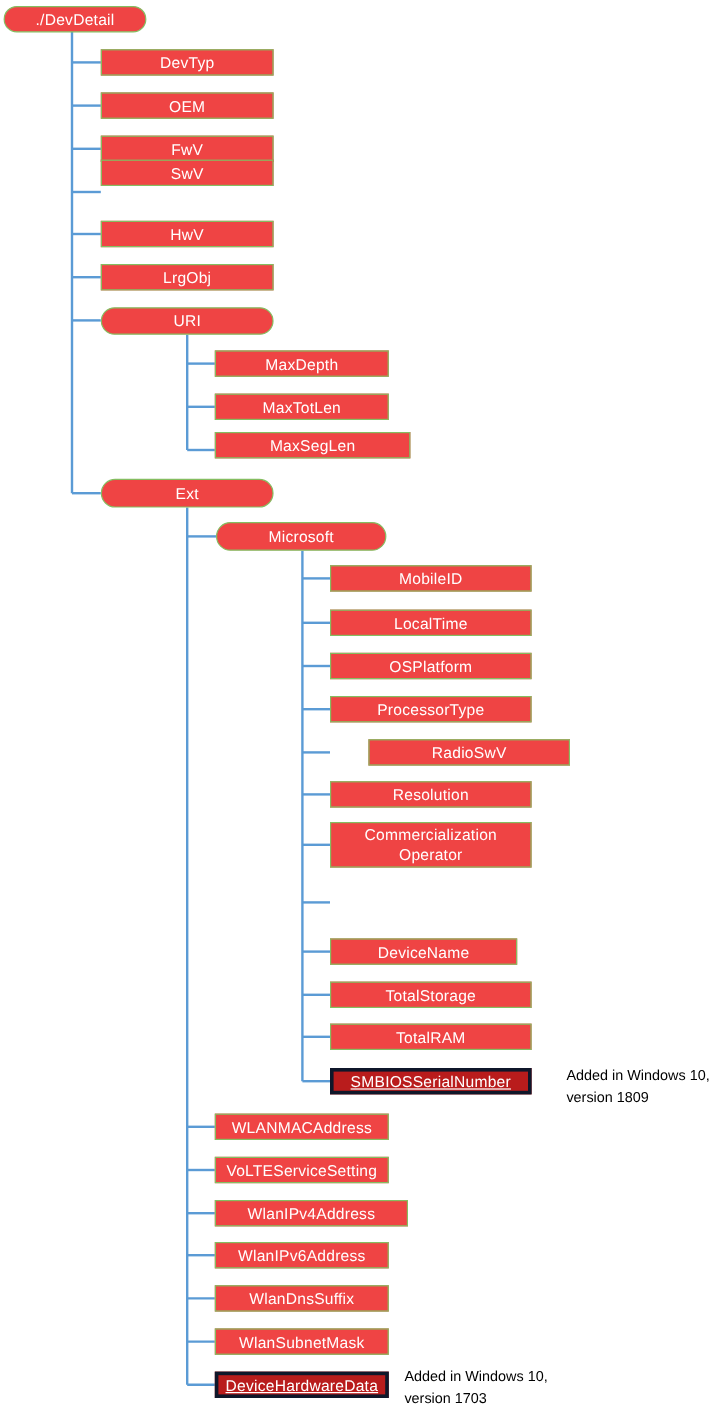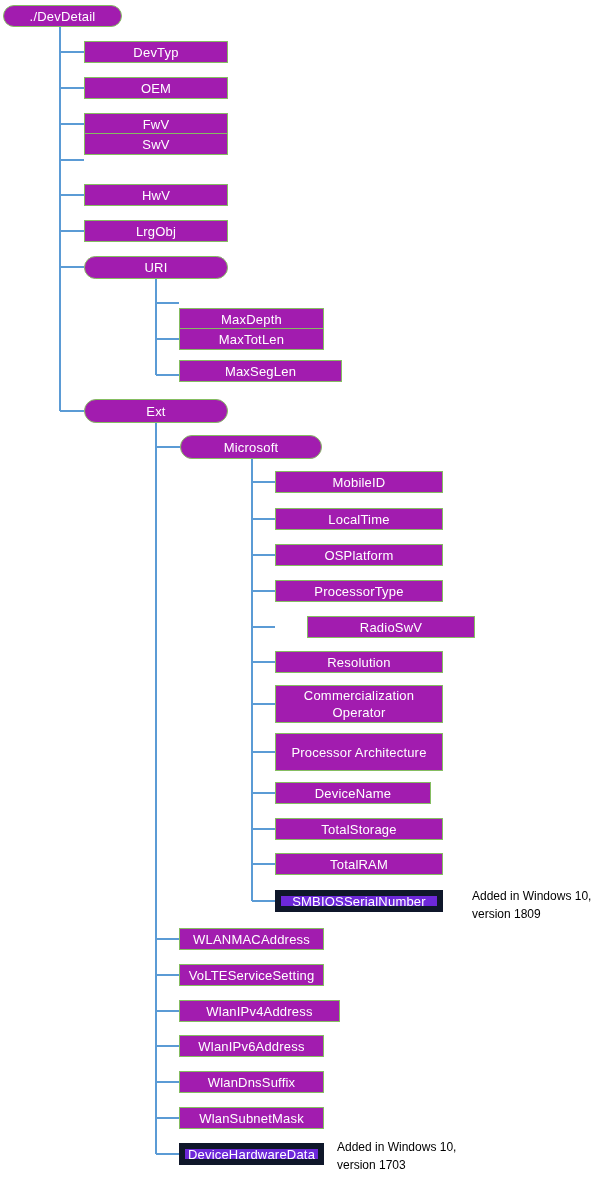--- a/index.html
+++ b/index.html
@@ -19,22 +19,22 @@
     display: flex;
     align-items: center;
     justify-content: center;
     color: #ffffff;
     font-size: 13px;
     line-height: 17px;
     text-align: center;
     letter-spacing: 0.2px;
     padding: 0 4px;
   }
-  .node.green { background: #a21caf; border: 1px solid #85BD61; }
-  .node.blue  { background: #6d28d9; border: 6px solid #0f172a; }
+  .node.green { background: #ef4444; border: 1px solid #85BD61; }
+  .node.blue  { background: #b91c1c; border: 3px solid #0f172a; text-decoration: underline; }
   .node.pill  { border-radius: 12px; }
   .node.rect  { border-radius: 0; }
   .annotation {
     position: absolute;
     color: #000000;
     font-size: 12px;
     line-height: 18px;
     width: 132px;
     text-align: left;
   }
@@ -90,35 +90,34 @@
   <div class="node pill green" style="left:3px;top:5px;width:119px;height:22px;">./DevDetail</div>
 
   <div class="node rect green" style="left:84px;top:41px;width:144px;height:22px;text-align:center;">DevTyp</div>
   <div class="node rect green" style="left:84px;top:77px;width:144px;height:22px;">OEM</div>
   <div class="node rect green" style="left:84px;top:113px;width:144px;height:22px;">FwV</div>
   <div class="node rect green" style="left:84px;top:133px;width:144px;height:22px;">SwV</div>
   <div class="node rect green" style="left:84px;top:184px;width:144px;height:22px;">HwV</div>
   <div class="node rect green" style="left:84px;top:220px;width:144px;height:22px;">LrgObj</div>
   <div class="node pill green" style="left:84px;top:256px;width:144px;height:23px;">URI</div>
 
-  <div class="node rect green" style="left:179px;top:292px;width:145px;height:22px;margin-top:16px;">MaxDepth</div>
+  <div class="node rect green" style="left:179px;top:292px;width:145px;height:22px;">MaxDepth</div>
   <div class="node rect green" style="left:179px;top:328px;width:145px;height:22px;">MaxTotLen</div>
   <div class="node rect green" style="left:179px;top:360px;width:163px;height:22px;">MaxSegLen</div>
 
   <div class="node pill green" style="left:84px;top:399px;width:144px;height:24px;">Ext</div>
   <div class="node pill green" style="left:180px;top:435px;width:142px;height:24px;">Microsoft</div>
 
   <div class="node rect green" style="left:275px;top:471px;width:168px;height:22px;">MobileID</div>
   <div class="node rect green" style="left:275px;top:508px;width:168px;height:22px;">LocalTime</div>
   <div class="node rect green" style="left:275px;top:544px;width:168px;height:22px;">OSPlatform</div>
   <div class="node rect green" style="left:275px;top:580px;width:168px;height:22px;">ProcessorType</div>
   <div class="node rect green" style="left:275px;top:616px;width:168px;height:22px;margin-left:32px;">RadioSwV</div>
   <div class="node rect green" style="left:275px;top:651px;width:168px;height:22px;">Resolution</div>
   <div class="node rect green" style="left:275px;top:685px;width:168px;height:38px;">Commercialization Operator</div>
-  <div class="node rect green" style="left:275px;top:733px;width:168px;height:38px;">Processor Architecture</div>
   <div class="node rect green" style="left:275px;top:782px;width:156px;height:22px;">DeviceName</div>
   <div class="node rect green" style="left:275px;top:818px;width:168px;height:22px;">TotalStorage</div>
   <div class="node rect green" style="left:275px;top:853px;width:168px;height:22px;">TotalRAM</div>
   <div class="node rect blue" style="left:275px;top:890px;width:168px;height:22px;">SMBIOSSerialNumber</div>
 
   <div class="node rect green" style="left:179px;top:928px;width:145px;height:22px;">WLANMACAddress</div>
   <div class="node rect green" style="left:179px;top:964px;width:145px;height:22px;">VoLTEServiceSetting</div>
   <div class="node rect green" style="left:179px;top:1000px;width:161px;height:22px;">WlanIPv4Address</div>
   <div class="node rect green" style="left:179px;top:1035px;width:145px;height:22px;">WlanIPv6Address</div>
   <div class="node rect green" style="left:179px;top:1071px;width:145px;height:22px;">WlanDnsSuffix</div>

